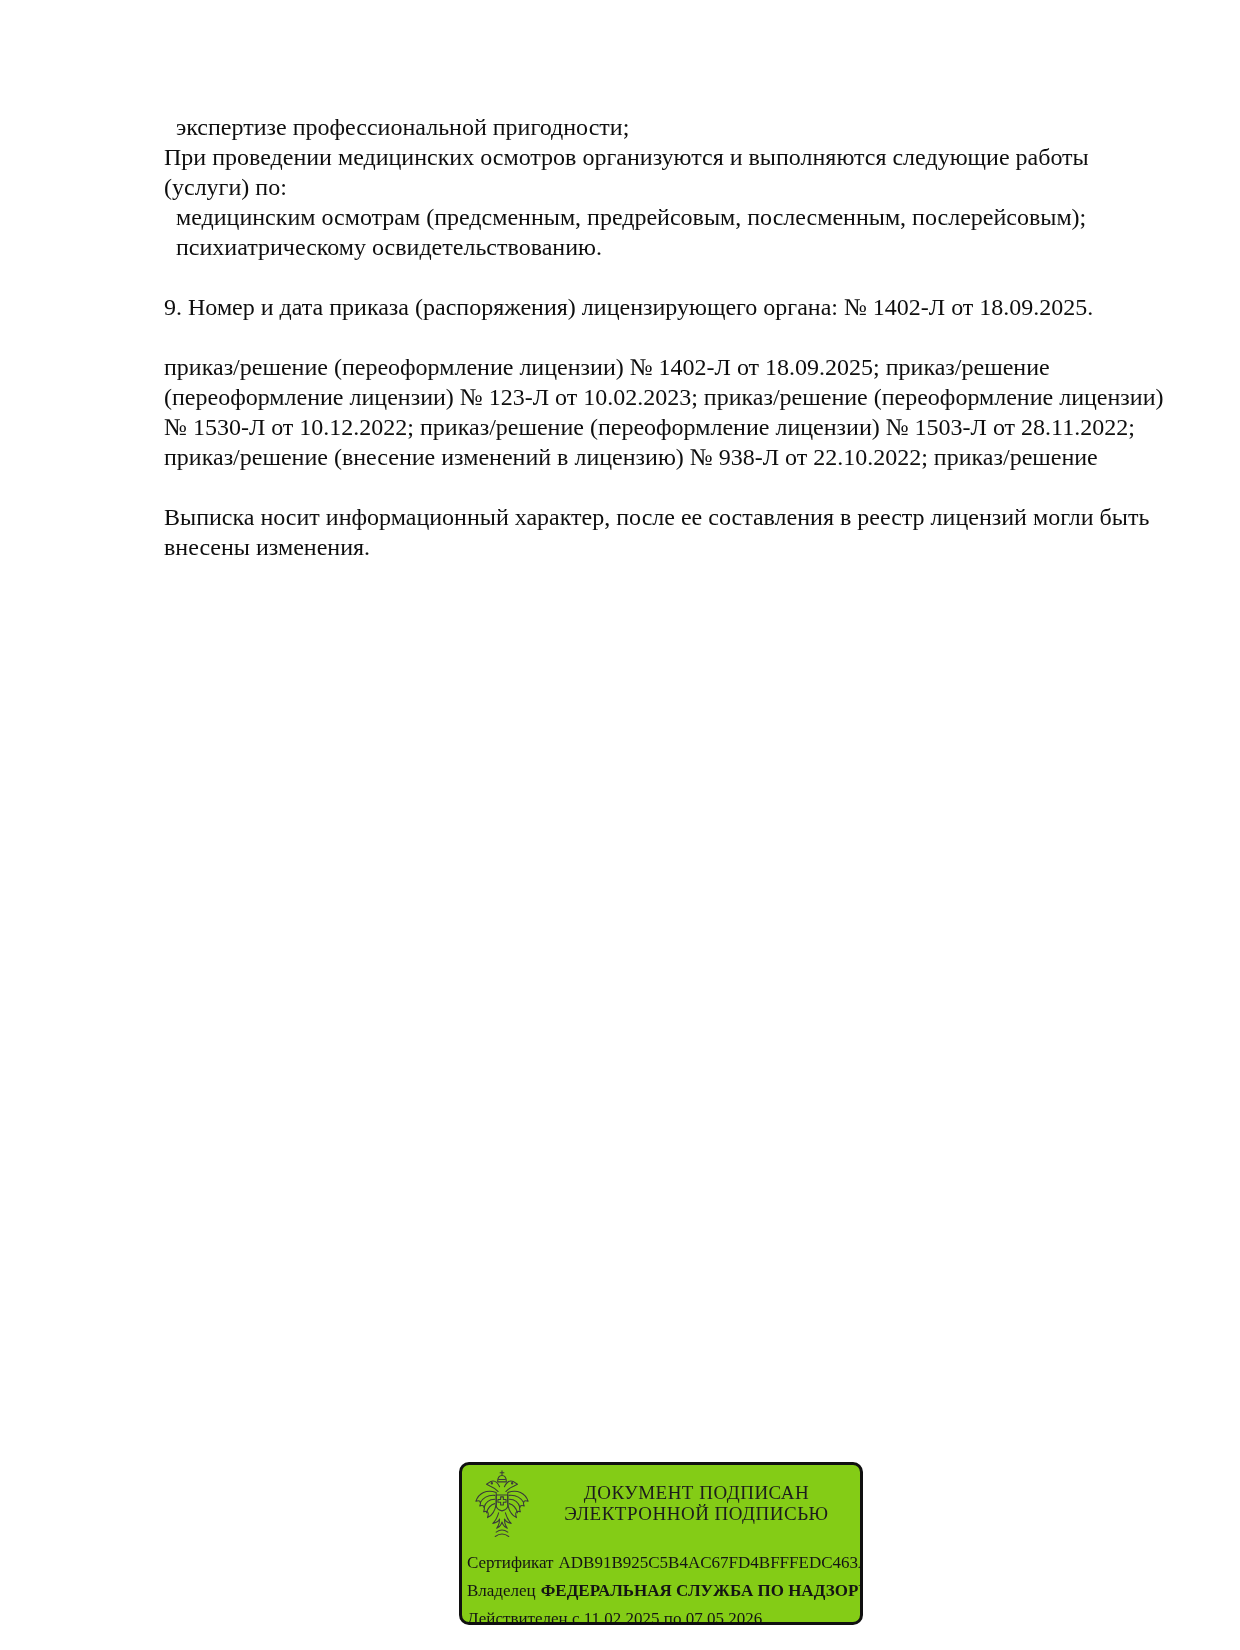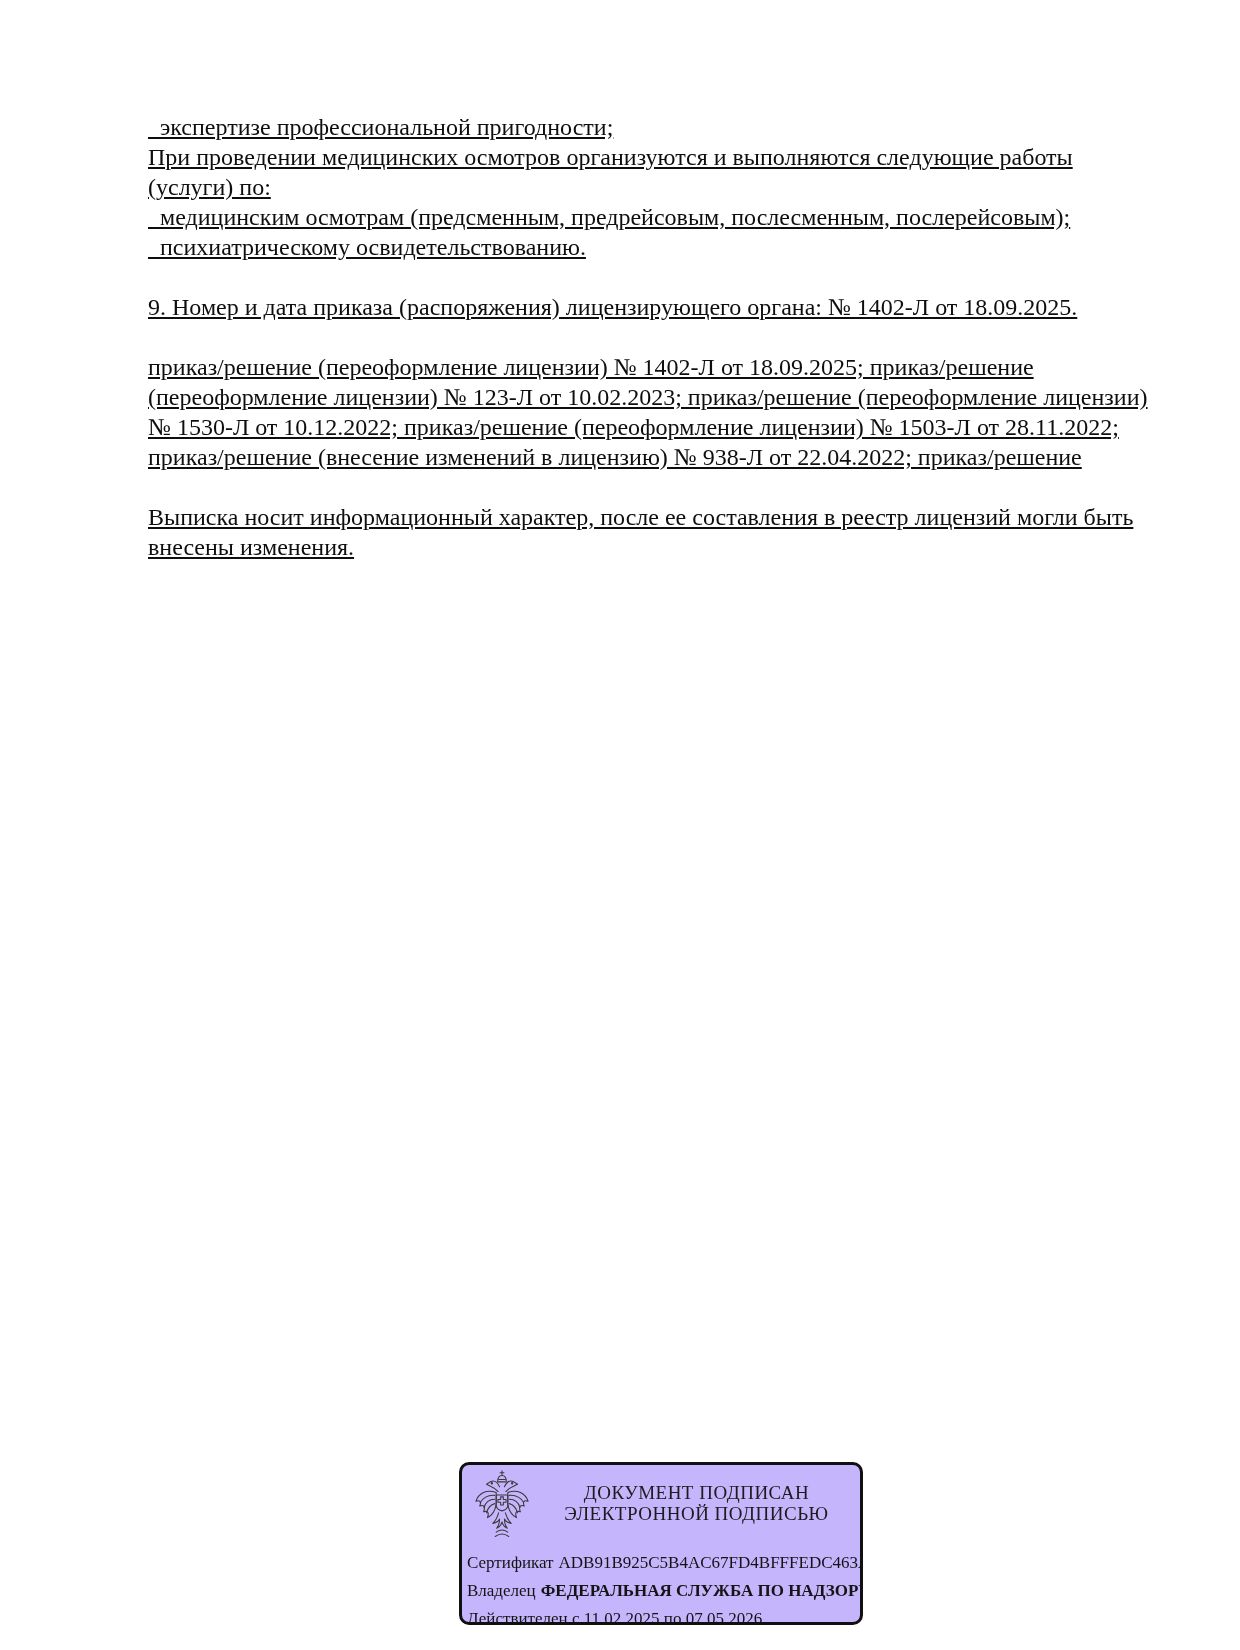--- a/index.html
+++ b/index.html
@@ -9,38 +9,38 @@
     background:#ffffff;
     overflow:hidden;
     font-family:"Liberation Serif","DejaVu Serif",serif;
     color:#0e0e0e;
   }
   .content{
     position:absolute;
     left:148px;top:112px;right:58px;
     font-size:24px;
   }
-  .para{margin:0 0 30px 0;text-decoration:underline;}
+  .para{margin:0 0 30px 16px;}
   .para:last-child{margin-bottom:0;}
   .line{
     height:30px;
     line-height:30px;
     white-space:pre;
     overflow:visible;
   }
   
   .stamp{
     position:absolute;
     left:459px;top:1462px;
     width:404px;height:163px;
     box-sizing:border-box;
     border:3px solid #101010;
     border-radius:10px;
     overflow:hidden;
-    background:#c4b5fd;
+    background:#84cc16;
   }
   .stamp-emblem{
     position:absolute;
     left:11px;top:4px;
     width:58px;height:76px;
   }
   .stamp-title{
     position:absolute;
     left:75px;right:4px;top:17px;
     text-align:center;
@@ -78,21 +78,21 @@
     </div>
 
     <div class="para">
       <div class="line">9. Номер и дата приказа (распоряжения) лицензирующего органа: № 1402-Л от 18.09.2025.</div>
     </div>
 
     <div class="para">
       <div class="line">приказ/решение (переоформление лицензии) № 1402-Л от 18.09.2025; приказ/решение</div>
       <div class="line">(переоформление лицензии) № 123-Л от 10.02.2023; приказ/решение (переоформление лицензии)</div>
       <div class="line">№ 1530-Л от 10.12.2022; приказ/решение (переоформление лицензии) № 1503-Л от 28.11.2022;</div>
-      <div class="line">приказ/решение (внесение изменений в лицензию) № 938-Л от 22.04.2022; приказ/решение</div>
+      <div class="line">приказ/решение (внесение изменений в лицензию) № 938-Л от 22.10.2022; приказ/решение</div>
     </div>
 
     <div class="para">
       <div class="line">Выписка носит информационный характер, после ее составления в реестр лицензий могли быть</div>
       <div class="line">внесены изменения.</div>
     </div>
 
   </div>
 
   <div class="stamp">

